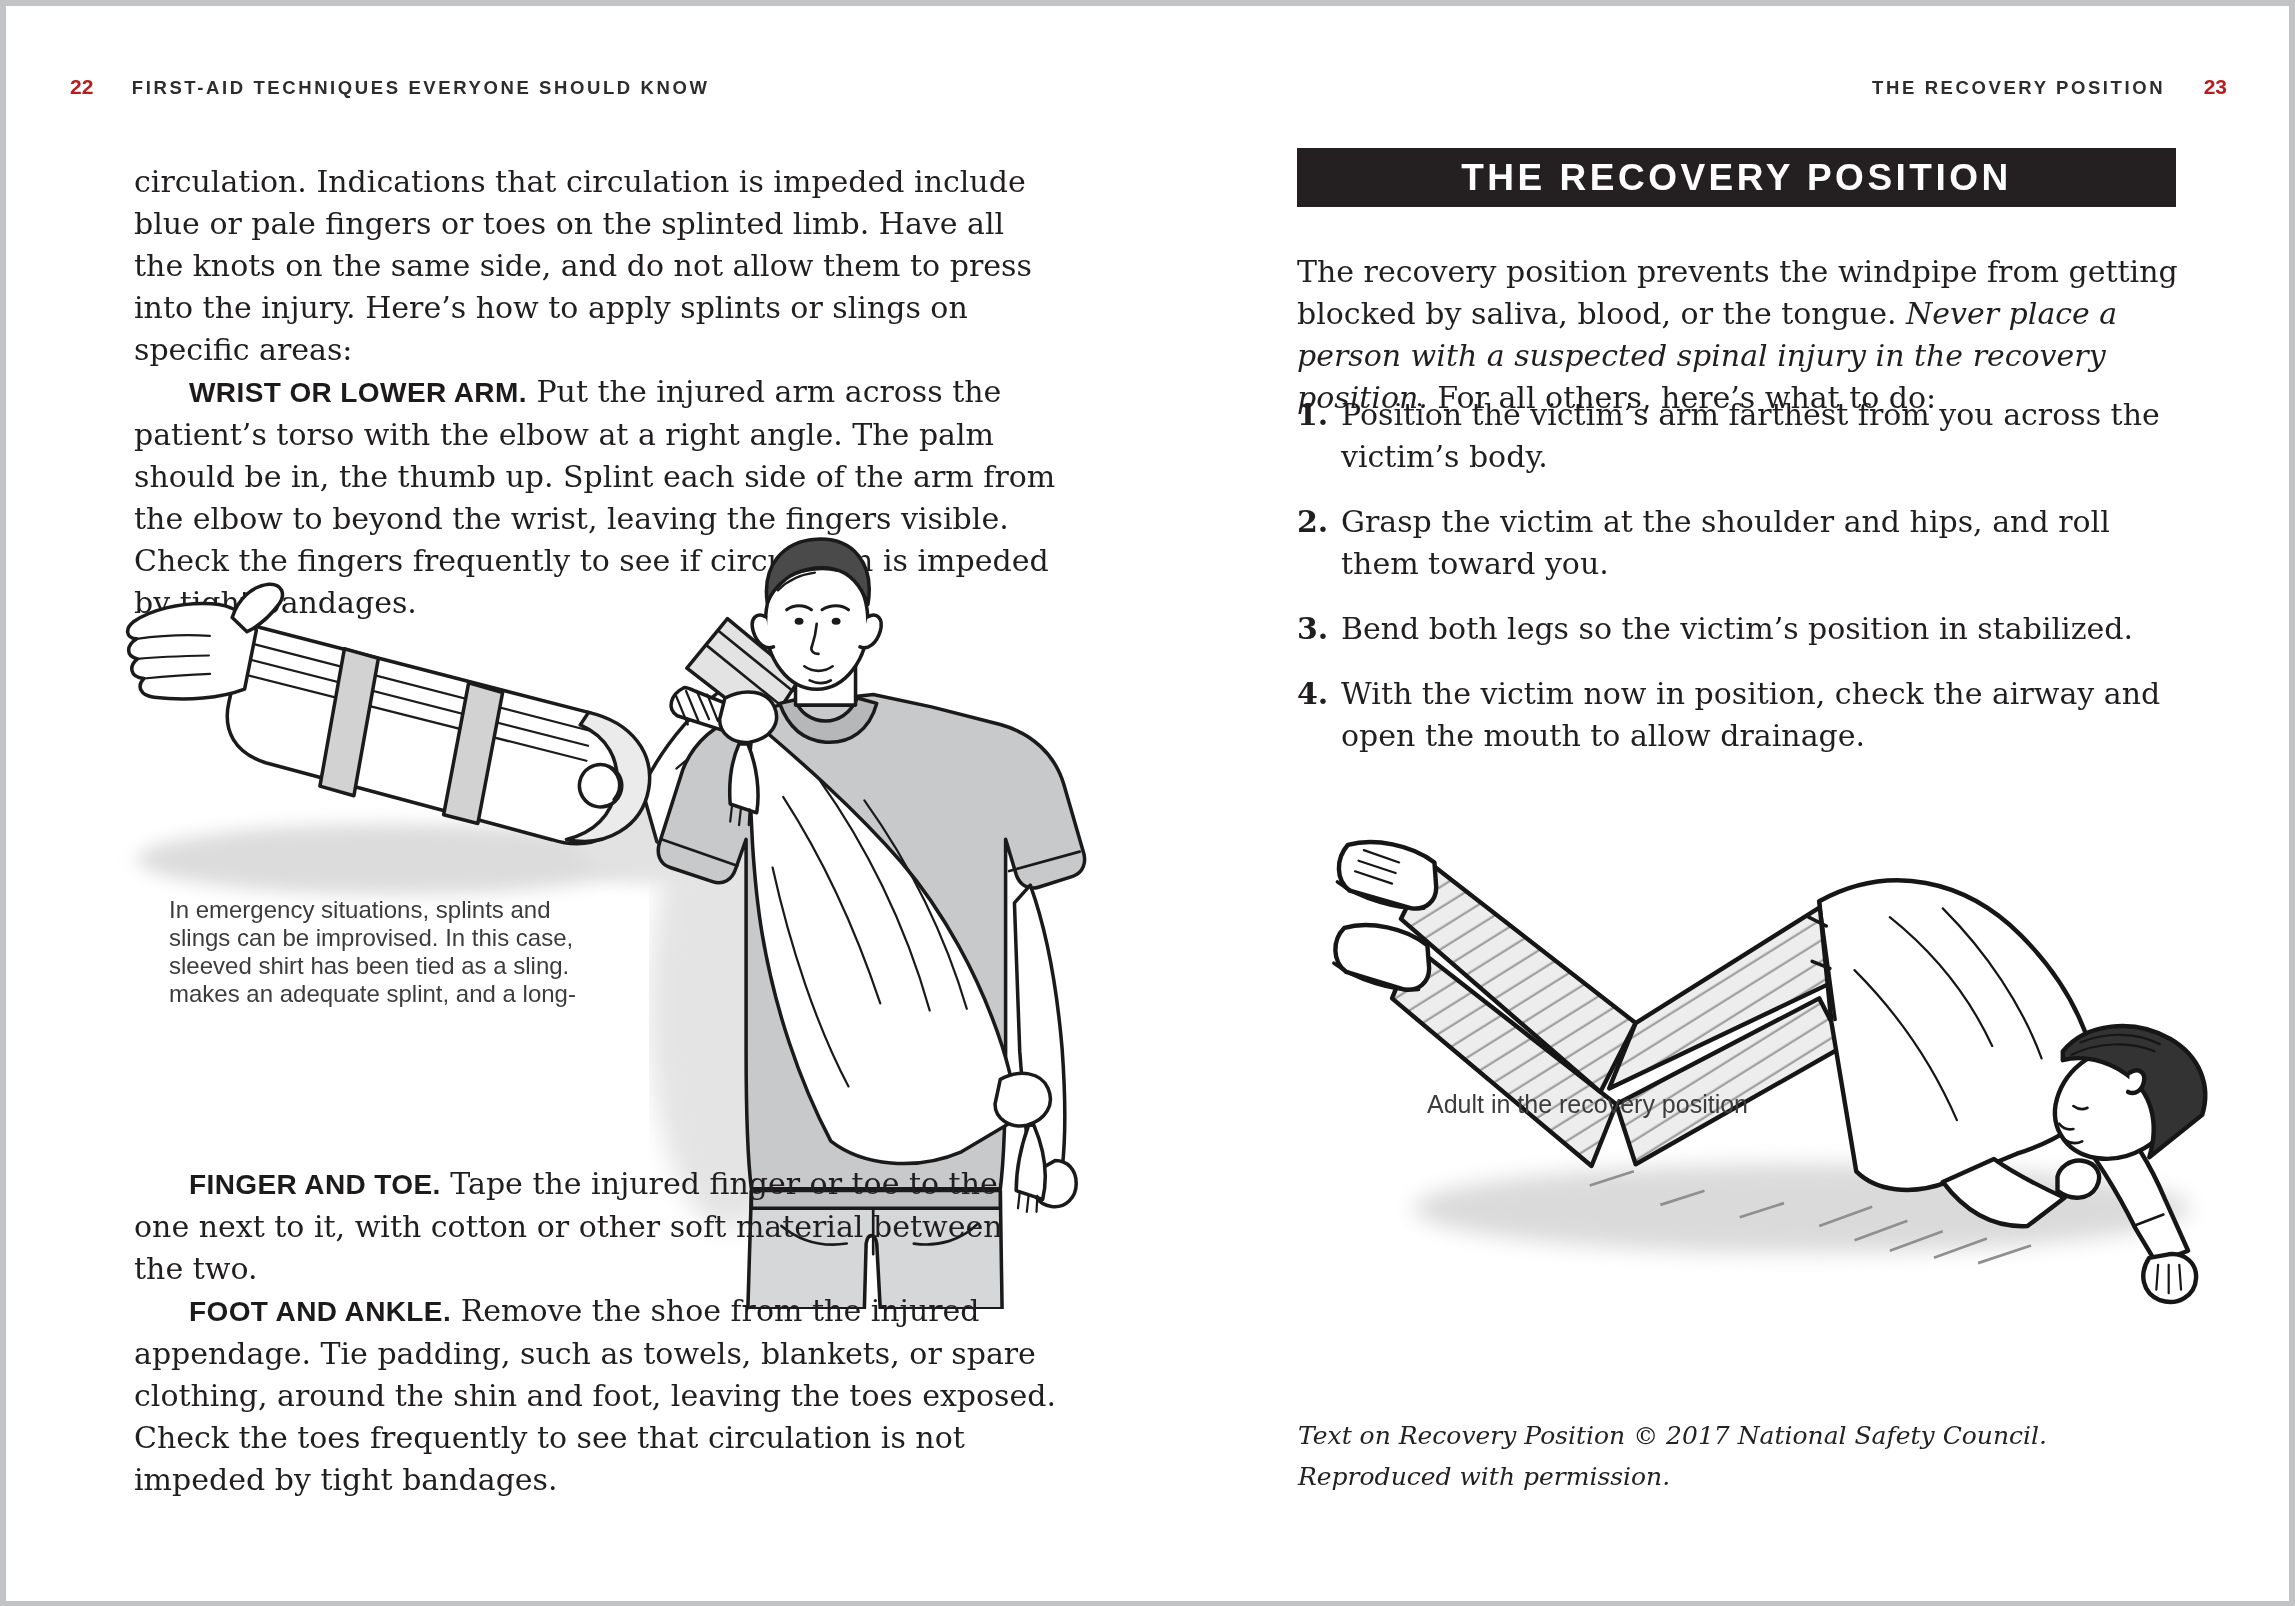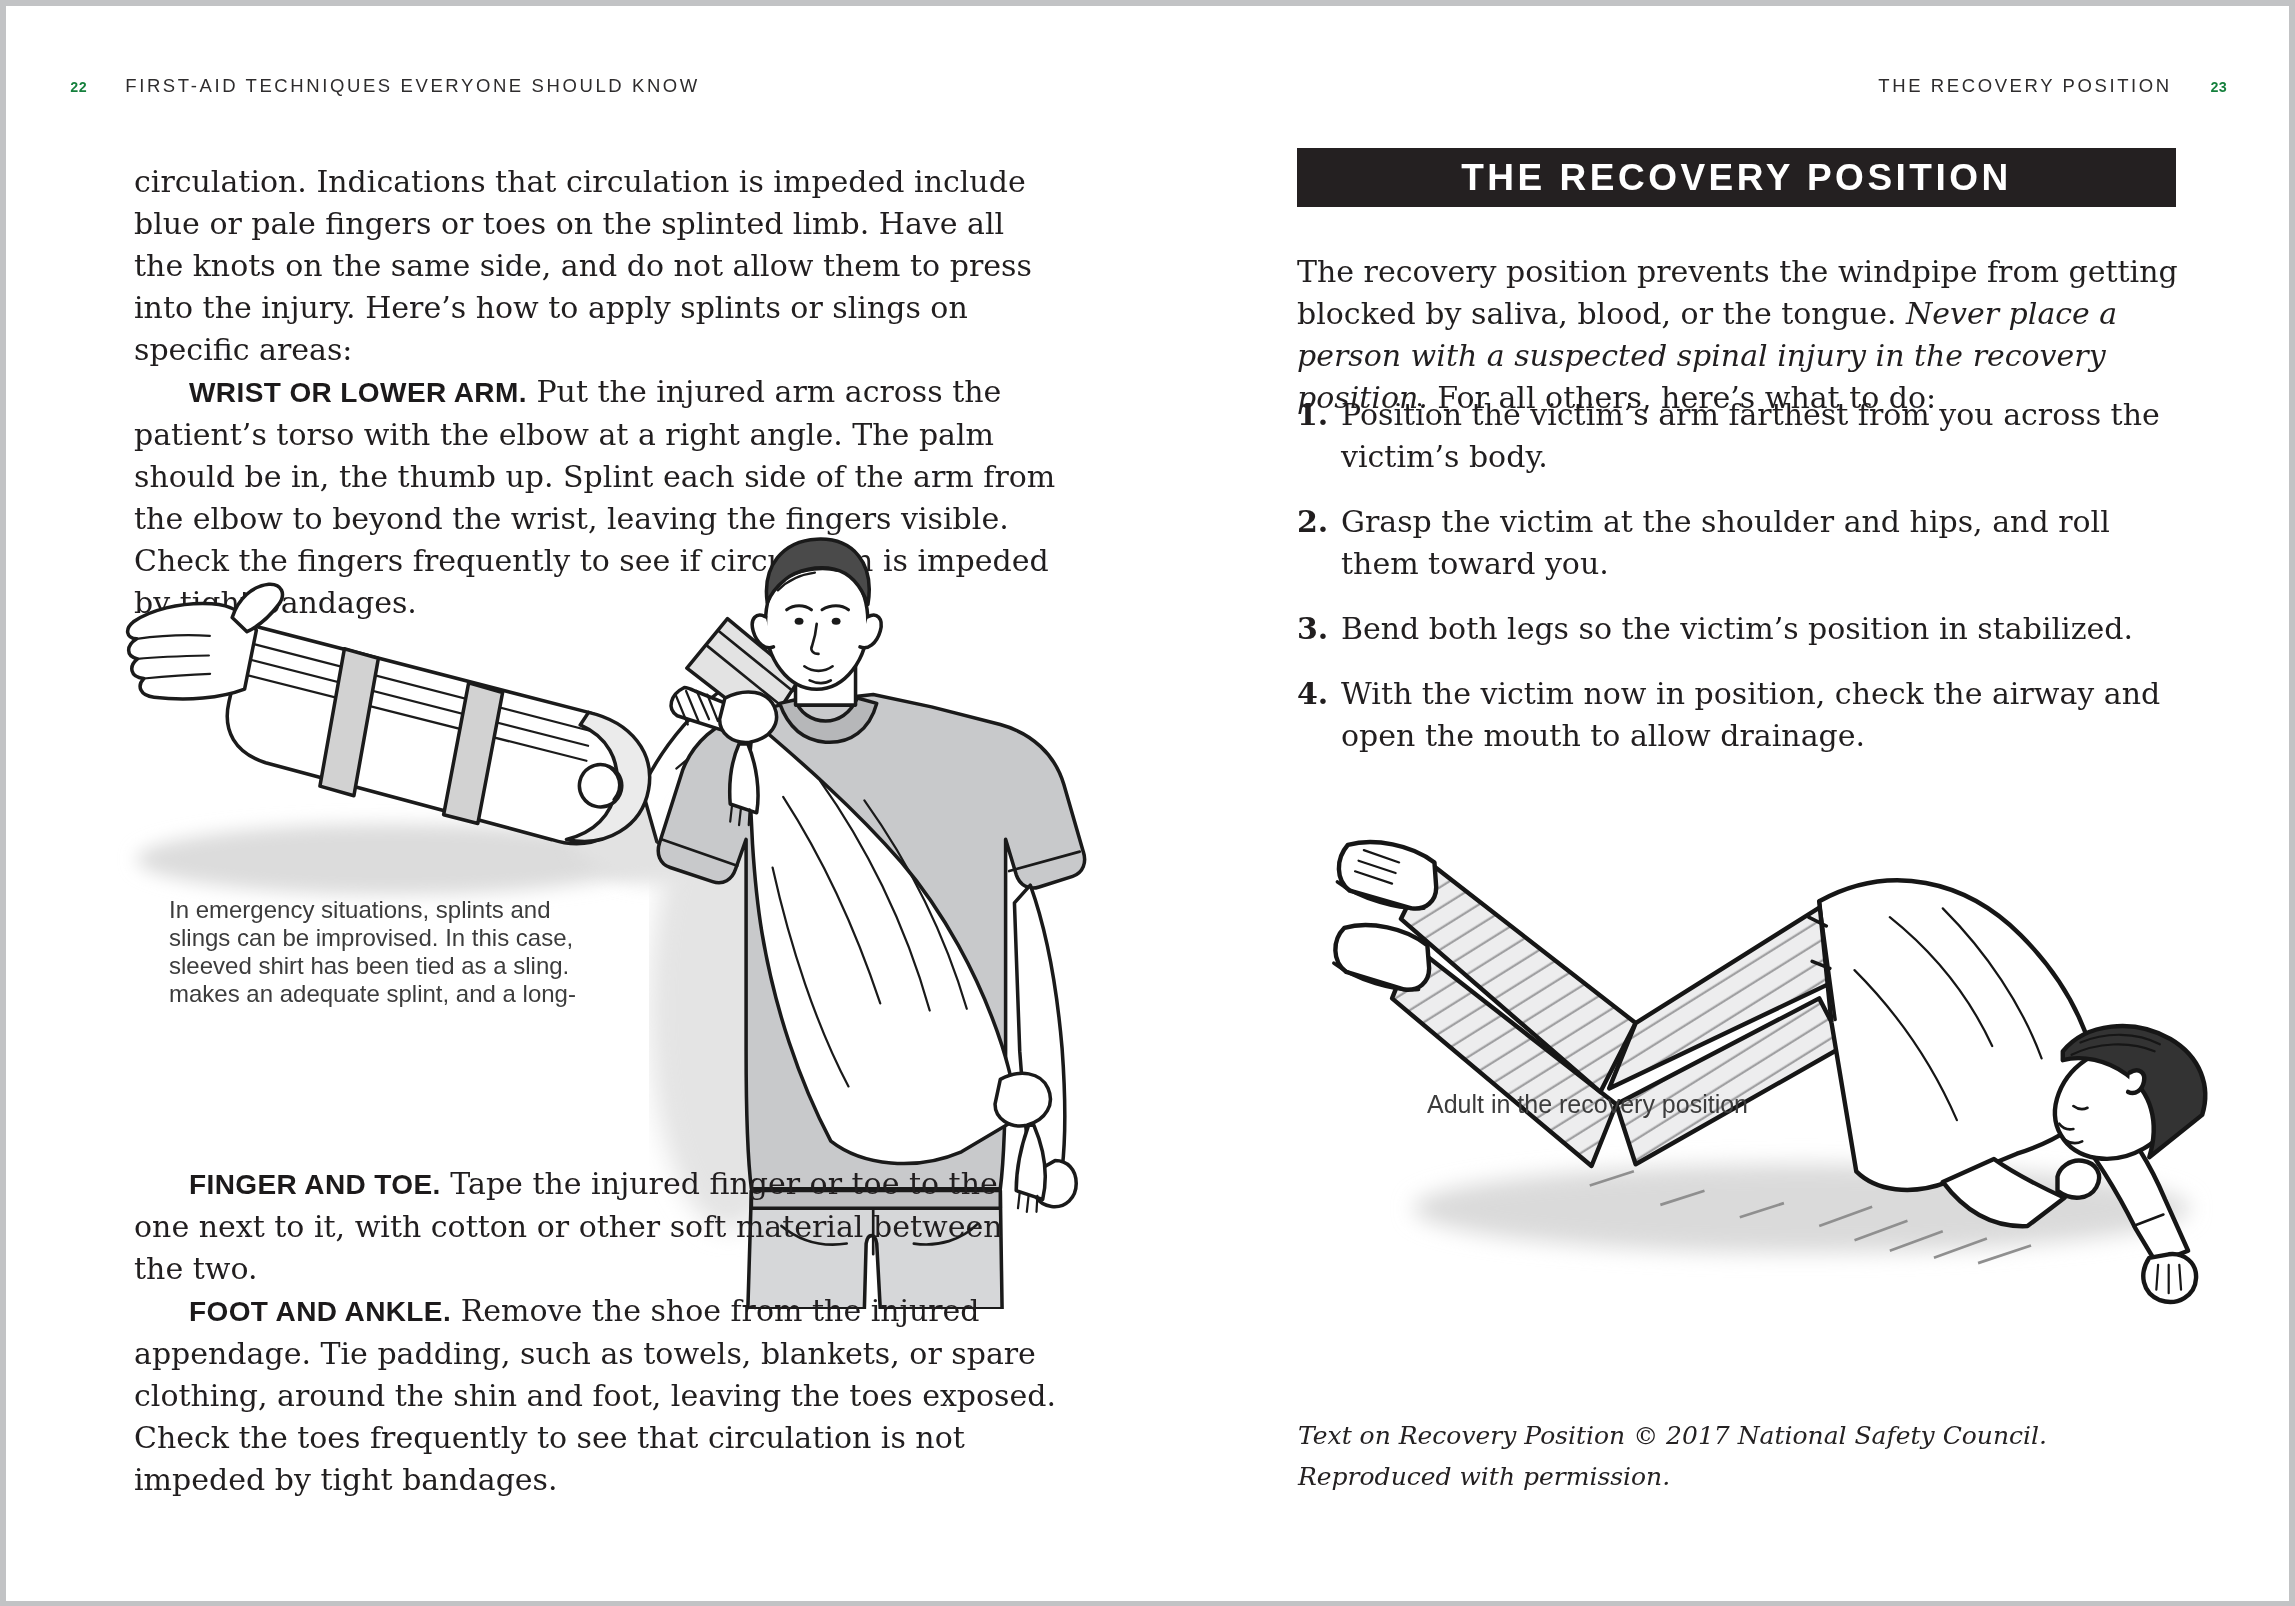--- a/index.html
+++ b/index.html
@@ -4,22 +4,22 @@
 <style>
   html,body{margin:0;padding:0;background:#ffffff;}
   .scan{
     position:relative;width:2295px;height:1607px;box-sizing:border-box;
     background:#ffffff;border:6.2px solid #c2c3c5;overflow:hidden;
     font-family:"DejaVu Serif", serif;color:#211e1f;
   }
   .abs{position:absolute;}
   
   .runhead{font-family:"Liberation Sans", sans-serif;font-size:18.5px;letter-spacing:2.6px;
-           font-weight:400;color:#2e2c2d;white-space:nowrap;}
-  .pagenum{font-family:Liberation Mono, monospace;font-size:14px;font-weight:700;color:#15803d;}
+           font-weight:700;color:#2e2c2d;white-space:nowrap;}
+  .pagenum{font-family:Liberation Sans, sans-serif;font-size:21px;font-weight:700;color:#b91c1c;}
   
   .body-col{font-size:30px;line-height:42px;color:#211e1f;}
   .body-col p{margin:0;}
   .indent{text-indent:55px;}
   .runin{font-family:"Liberation Sans", sans-serif;font-weight:700;font-size:28px;
          letter-spacing:0.4px;color:#1c1a1b;}
   
   .titlebar{background:#242021;display:flex;align-items:center;justify-content:center;}
   .titlebar span{font-family:"Liberation Sans", sans-serif;font-weight:700;font-size:37px;
                  letter-spacing:3.5px;color:#ffffff;white-space:nowrap;}

